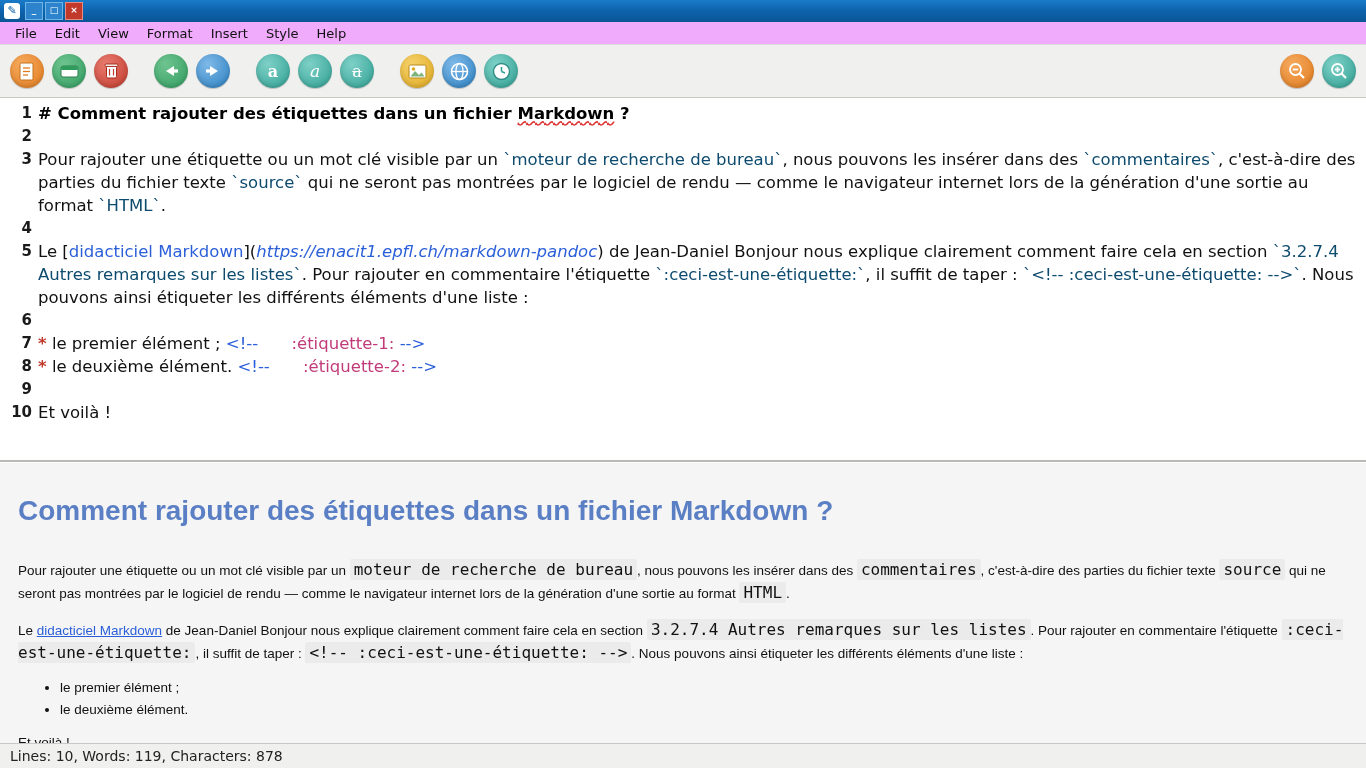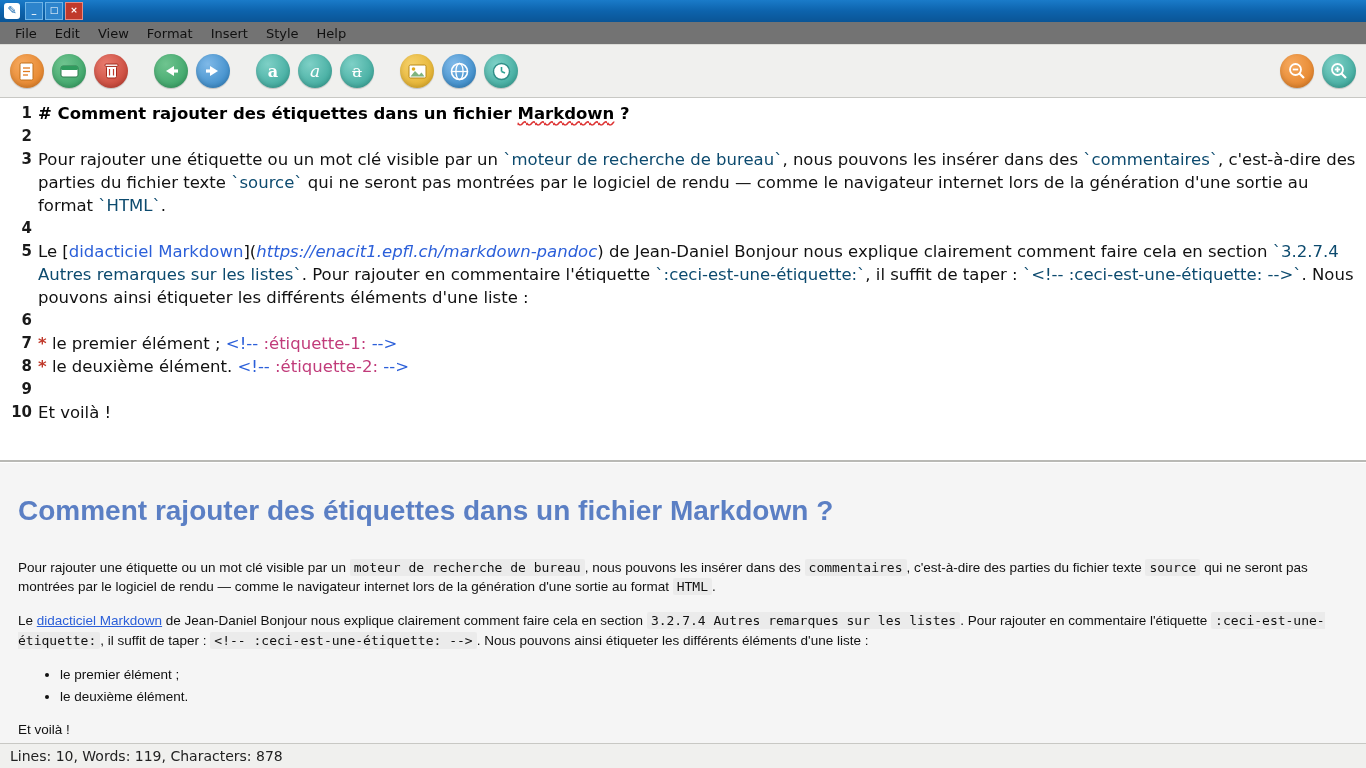--- a/index.html
+++ b/index.html
@@ -55,21 +55,21 @@
     color: #ffffff;
     font-size: 9px;
     line-height: 14px;
     text-align: center;
   }
   .tb-btn.close { background: #c0392b; border-color: #e88b80; }
 
   
   .menubar {
     height: 22px;
-    background: #737373;
+    background: #f0abfc;
     border-bottom: 1px solid #dcdcd8;
     display: flex;
     align-items: center;
     padding-left: 6px;
     font-size: 13px;
     color: #111;
   }
   .menu-item {
     padding: 2px 9px;
     cursor: default;
@@ -140,21 +140,21 @@
     font-family: "DejaVu Sans", sans-serif;
     color: #111;
   }
   .md-h1 { color: #000000; font-weight: bold; }
   .md-h1 .spell { border-bottom: 2px wavy #d33; text-decoration: underline; text-decoration-style: wavy; text-decoration-color: #d33; }
   .md-code { color: #0c4a6e; }
   .md-link-text { color: #2b5fd9; }
   .md-link-url { color: #2b5fd9; font-style: italic; }
   .md-bullet { color: #c0392b; font-weight: bold; }
   .md-comment { color: #2b5fd9; }
-  .md-comment .inner { color: #c13b7a; }
+  .md-comment .inner { color: #c13b7a; margin-left: 28px; }
 
   
   .preview {
     flex: 1;
     background: #f5f5f5;
     padding: 0;
     overflow: hidden;
     border-top: 1px solid #ffffff;
   }
   .preview-inner {
@@ -168,21 +168,21 @@
     text-align: left;
     color: #5b7fc4;
     font-size: 28px;
     font-weight: bold;
     margin: 8px 0 26px 0;
     font-family: "Liberation Sans", sans-serif;
   }
   .pv-p { margin: 0 0 14px 0; }
   .pv-code {
     font-family: "DejaVu Sans Mono", monospace;
-    font-size: 13px;
+    font-size: 16px;
     background: #ebebeb;
     padding: 1px 4px;
     border-radius: 2px;
     color: #111;
     margin-top: 40px;
   }
   .pv-link { color: #2b5fd9; text-decoration: underline; }
   .pv-list { margin: 0 0 14px 0; padding-left: 42px; }
   .pv-list li { margin: 2px 0; }
 

